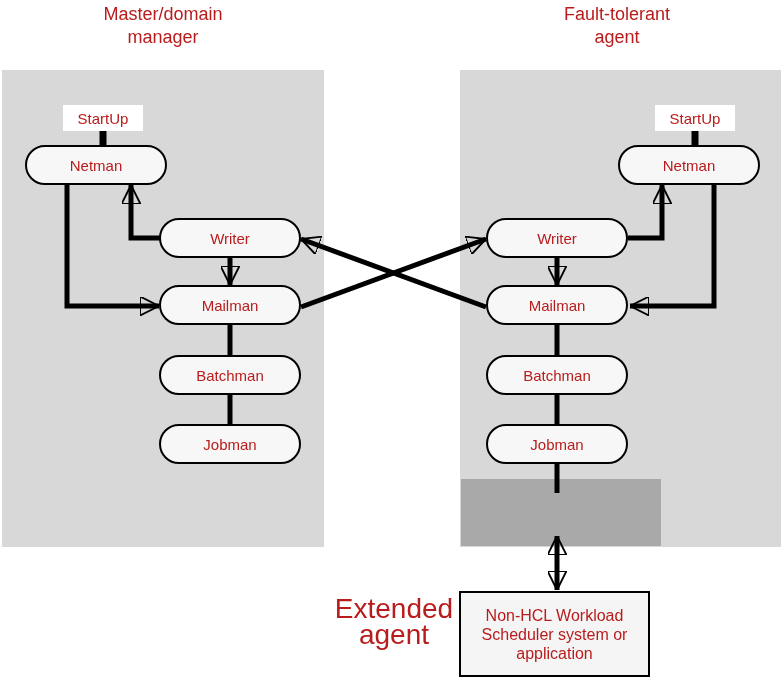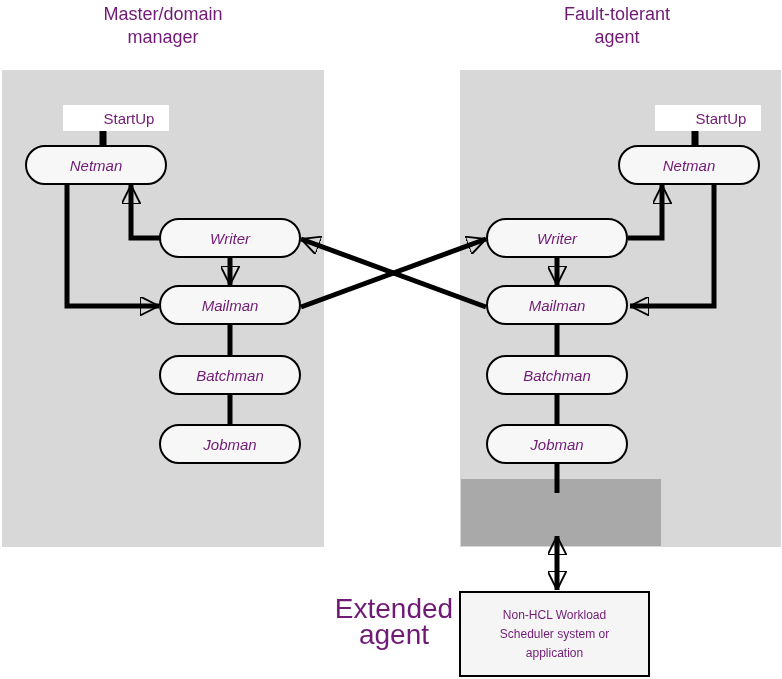--- a/index.html
+++ b/index.html
@@ -9,51 +9,49 @@
     --startup-fill:#ffffff;
     --external-fill:#f5f5f5;
     --line:#000000;
   }
   html,body{margin:0;padding:0;background:#ffffff;}
   .canvas{
     position:relative;
     width:782px;height:679px;
     background:#ffffff;
     font-family:"Liberation Sans", sans-serif;
-    color:#701a75;
+    color:#b91c1c;
     overflow:hidden;
   }
   .group-box{position:absolute;background:var(--group-bg);}
   .left-box{left:2px;top:70px;width:322px;height:477px;}
   .right-box{left:460px;top:70px;width:321px;height:477px;}
   .ext-band{position:absolute;left:461px;top:479px;width:200px;height:67px;background:var(--band-bg);}
   .lines{position:absolute;left:0;top:0;width:782px;height:679px;pointer-events:none;}
   .group-title{
     position:absolute;top:3px;width:210px;
     text-align:center;font-size:18px;line-height:23px;
     white-space:pre-line;
   }
   .group-title.left{left:58px;}
   .group-title.right{left:512px;}
   .startup{
     position:absolute;width:80px;height:26px;
     background:var(--startup-fill);
     display:flex;align-items:center;justify-content:center;
     font-size:15px;
-    padding-left:26px;
   }
   .startup.left{left:63px;top:105px;}
   .startup.right{left:655px;top:105px;}
   .pill{
     position:absolute;width:142px;height:40px;box-sizing:border-box;
     background:var(--node-fill);
     border:2px solid var(--line);border-radius:20px;
     display:flex;align-items:center;justify-content:center;
     font-size:15px;
-    font-style:italic;
   }
   .l-netman{left:25px;top:145px;}
   .l-writer{left:159px;top:218px;}
   .l-mailman{left:159px;top:285px;}
   .l-batchman{left:159px;top:355px;}
   .l-jobman{left:159px;top:424px;}
   .r-netman{left:618px;top:145px;}
   .r-writer{left:486px;top:218px;}
   .r-mailman{left:486px;top:285px;}
   .r-batchman{left:486px;top:355px;}
@@ -61,21 +59,21 @@
   .r-method{left:487px;top:493px;}
   .ext-label{
     position:absolute;left:322px;top:596px;width:144px;
     text-align:center;font-size:28px;line-height:26px;
     white-space:pre-line;
   }
   .external-box{
     position:absolute;left:459px;top:591px;width:191px;height:86px;box-sizing:border-box;
     background:var(--external-fill);border:2px solid var(--line);
     display:flex;align-items:center;justify-content:center;
-    text-align:center;font-size:12px;line-height:19px;
+    text-align:center;font-size:16px;line-height:19px;
     white-space:pre-line;
   }
   .lines path, .lines line{stroke:var(--line);fill:none;}
   .lines .w5{stroke-width:5;}
   .lines .w7{stroke-width:7;}
 </style>
 </head>
 <body>
 
 <div class="canvas">

